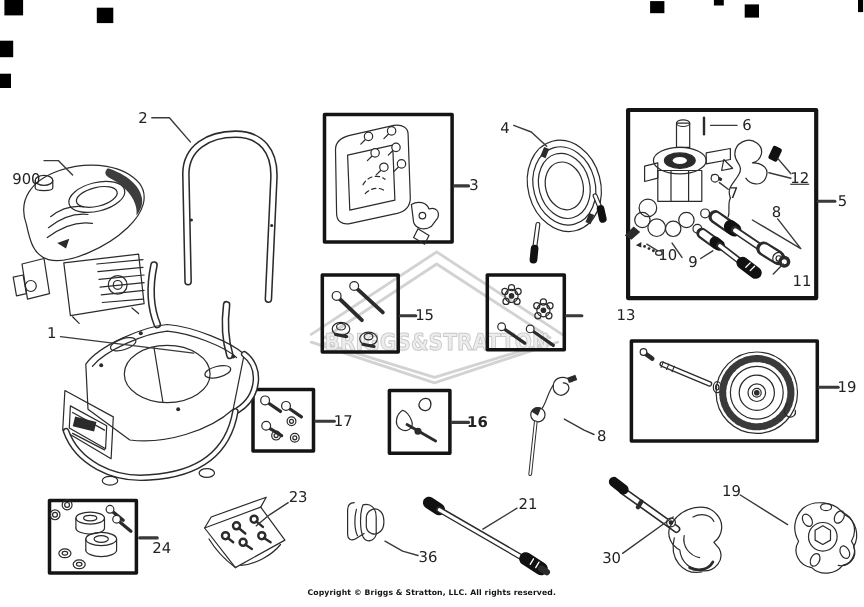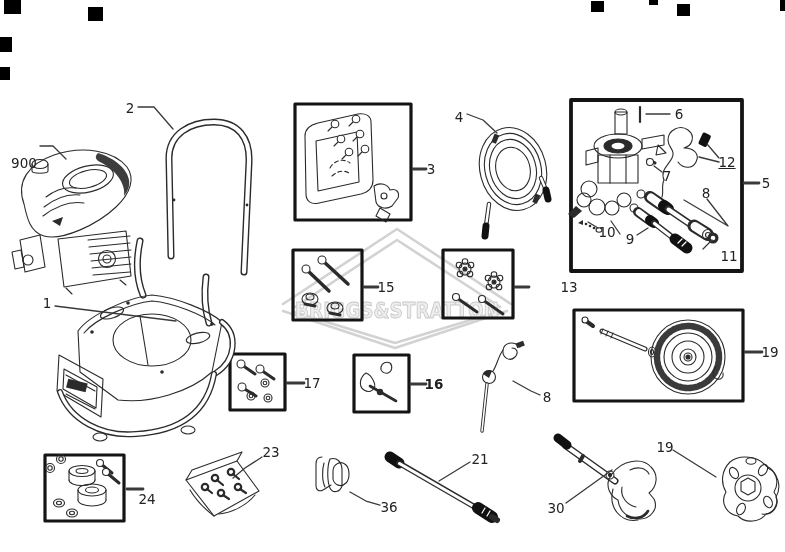--- a/index.html
+++ b/index.html
@@ -432,13 +432,14 @@
       <span class="callout" style="left: 547px; top: 397px;">8</span>
       <span class="callout" style="left: 770px; top: 352px;">19</span>
       <span class="callout" style="left: 665px; top: 447px;">19</span>
       <span class="callout" style="left: 556px; top: 508px;">30</span>
       <span class="callout" style="left: 480px; top: 459px;">21</span>
       <span class="callout" style="left: 389px; top: 507px;">36</span>
       <span class="callout" style="left: 271px; top: 452px;">23</span>
       <span class="callout" style="left: 147px; top: 489px; margin-top: 10px;">24</span>
     </div>
 
+  <div class="copyright">Copyright © Briggs &amp; Stratton, LLC. All rights reserved.</div>
 </div>
 
 </body></html>

